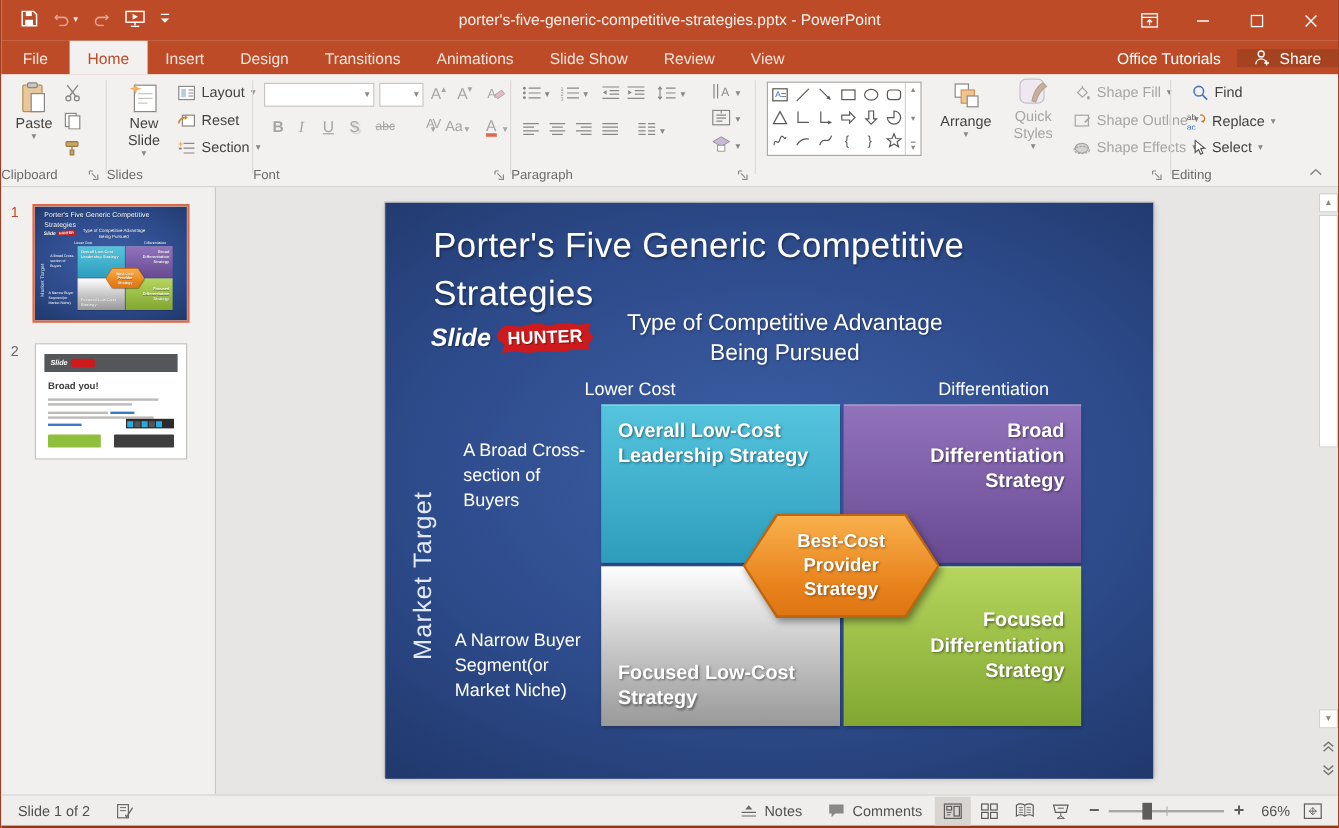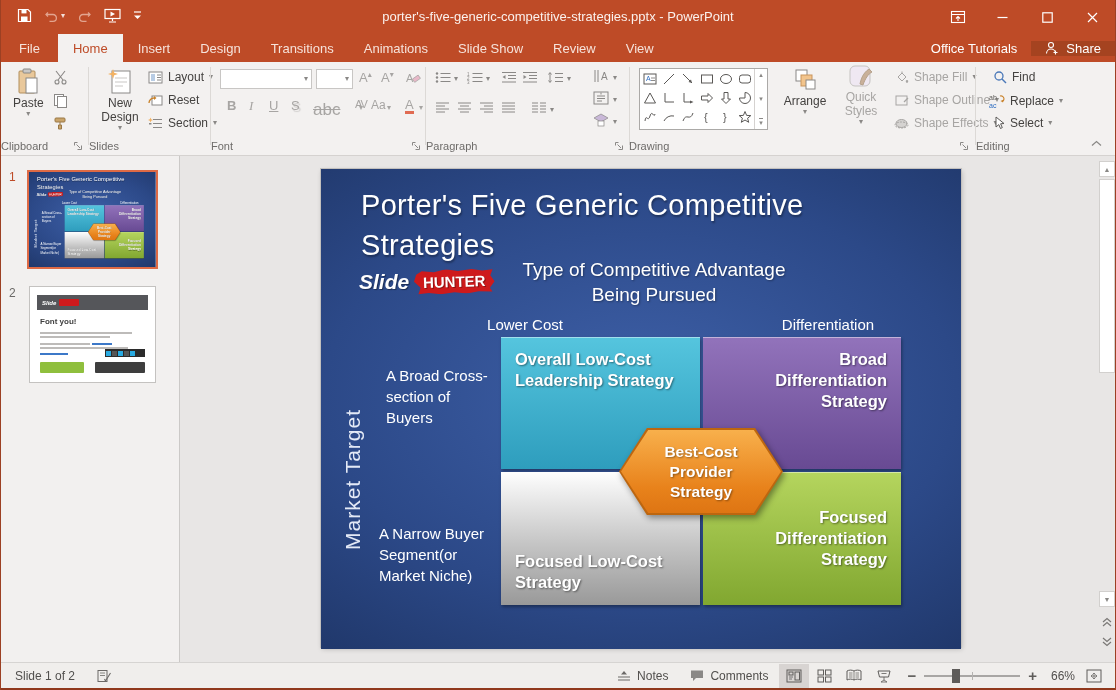--- a/index.html
+++ b/index.html
@@ -277,21 +277,21 @@
     <div class="rsep" style="left:87px"></div>
 
     <div class="bigbtn" style="left:97px;top:6px;width:44px">
       <span class="ic">
         <svg width="26" height="28" viewBox="0 0 26 28">
             <rect x="5" y="3" width="18" height="22" fill="#fff" stroke="#8A8886"></rect>
             <path d="M8 10h12 M8 14h12 M8 18h8" stroke="#C9C7C5"></path>
             <path d="M6 1 L7.2 4.8 L11 6 L7.2 7.2 L6 11 L4.8 7.2 L1 6 L4.8 4.8z" fill="#F2B264"></path>
           </svg>
       </span>
-      <span>New Design</span>
+      <span>New Slide</span>
       <span class="caret">▾</span>
     </div>
     <div class="smallbtn" style="left:147px;top:8px">
       <span class="ic">
         <svg width="15" height="13" viewBox="0 0 15 13">
             <rect x="1" y="1" width="13" height="11" fill="#fff" stroke="#8A8886"></rect>
             <rect x="3" y="3" width="4" height="7" fill="#B8CCE4"></rect>
             <path d="M9 4h4 M9 6.5h4 M9 9h4" stroke="#8A8886"></path>
           </svg>
       </span>
@@ -333,21 +333,21 @@
     <span class="ic abs" style="left:404px;top:9px">
       <svg width="16" height="14" viewBox="0 0 16 14">
           <text x="1" y="11" font-size="11" fill="#A7A5A3">A</text>
           <rect x="8" y="6" width="7" height="4" transform="rotate(-35 11 8)" fill="#E8B8C8" stroke="#A7A5A3" stroke-width=".7"></rect>
         </svg>
     </span>
     <span class="fbtn abs" style="left:226px;top:36px;font-weight:bold">B</span>
     <span class="fbtn abs" style="left:248px;top:36px;font-style:italic;font-family:'Liberation Serif',serif">I</span>
     <span class="fbtn abs" style="left:268px;top:36px;text-decoration:underline">U</span>
     <span class="fbtn abs" style="left:290px;top:36px;text-shadow:1.5px 1.5px 1px #D0CECC">S</span>
-    <span class="fbtn abs" style="left:312px;top:38px;font-size:17px;text-decoration:line-through">abc</span>
+    <span class="fbtn abs" style="left:312px;top:38px;font-size:10px;text-decoration:line-through">abc</span>
     <span class="fbtn abs" style="left:354px;top:36px;font-size:11px;letter-spacing:-1px">AV</span>
     <span class="caret abs" style="left:358px;top:42px;color:#A7A5A3">▾</span>
     <span class="fbtn abs" style="left:370px;top:36px;font-size:12px">Aa</span>
     <span class="caret abs" style="left:386px;top:42px;color:#A7A5A3">▾</span>
     <span class="fbtn abs" style="left:404px;top:36px;border-bottom:3px solid #E06B52;line-height:13px">A</span>
     <span class="caret abs" style="left:418px;top:42px;color:#A7A5A3">▾</span>
     <div class="rg-label" style="left:210px;width:214px">Font</div>
     <span class="launcher ic" style="left:410px">
       <svg width="10" height="10" viewBox="0 0 10 10">
           <path d="M1.5 1.5h3 M1.5 1.5v3 M3.5 3.5 L7 7 M8.5 4.5v4h-4" fill="none" stroke="#8A8886"></path>
@@ -596,21 +596,20 @@
     <div class="smallbtn dis" style="left:893px;top:54px">
       <span class="ic">
         <svg width="15" height="13" viewBox="0 0 15 13">
             <ellipse cx="7.5" cy="6.5" rx="5.5" ry="4" fill="#D5D3D1" stroke="#A7A5A3"></ellipse>
             <ellipse cx="7.5" cy="8" rx="6.5" ry="3" fill="none" stroke="#A7A5A3" stroke-dasharray="2 1"></ellipse>
           </svg>
       </span>
       <span>Shape Effects</span>
       <span class="caret">▾</span>
     </div>
-    <div class="rg-label" style="left:628px;width:345px">Drawing</div>
     <span class="launcher ic" style="left:958px">
       <svg width="10" height="10" viewBox="0 0 10 10">
           <path d="M1.5 1.5h3 M1.5 1.5v3 M3.5 3.5 L7 7 M8.5 4.5v4h-4" fill="none" stroke="#8A8886"></path>
         </svg>
     </span>
     <div class="rsep" style="left:974px"></div>
 
     <div class="smallbtn" style="left:992px;top:8px">
       <span class="ic">
         <svg width="14" height="14" viewBox="0 0 14 14">
@@ -686,21 +685,21 @@
           </div>
         </div>
       </div>
     </div>
     <span class="thumb-num" style="left:8px;top:130px">2</span>
     <div class="thumb2">
       <div class="t2-band">
         <span class="t2-logo-slide">Slide</span>
         <span class="t2-logo-chip"></span>
       </div>
-      <div class="t2-head">Font you!</div>
+      <div class="t2-head">Broad you!</div>
       <div class="t2-line" style="left:10px;top:45px;width:92px"></div>
       <div class="t2-line" style="left:10px;top:49px;width:70px"></div>
       <div class="t2-line" style="left:10px;top:56px;width:50px"></div>
       <div class="t2-link" style="left:62px;top:56px;width:20px"></div>
       <div class="t2-line" style="left:10px;top:60px;width:88px"></div>
       <div class="t2-link" style="left:10px;top:66px;width:28px"></div>
       <div class="t2-social">
         <span class="t2-soc"></span>
           <span class="t2-soc d"></span>
           <span class="t2-soc"></span>

